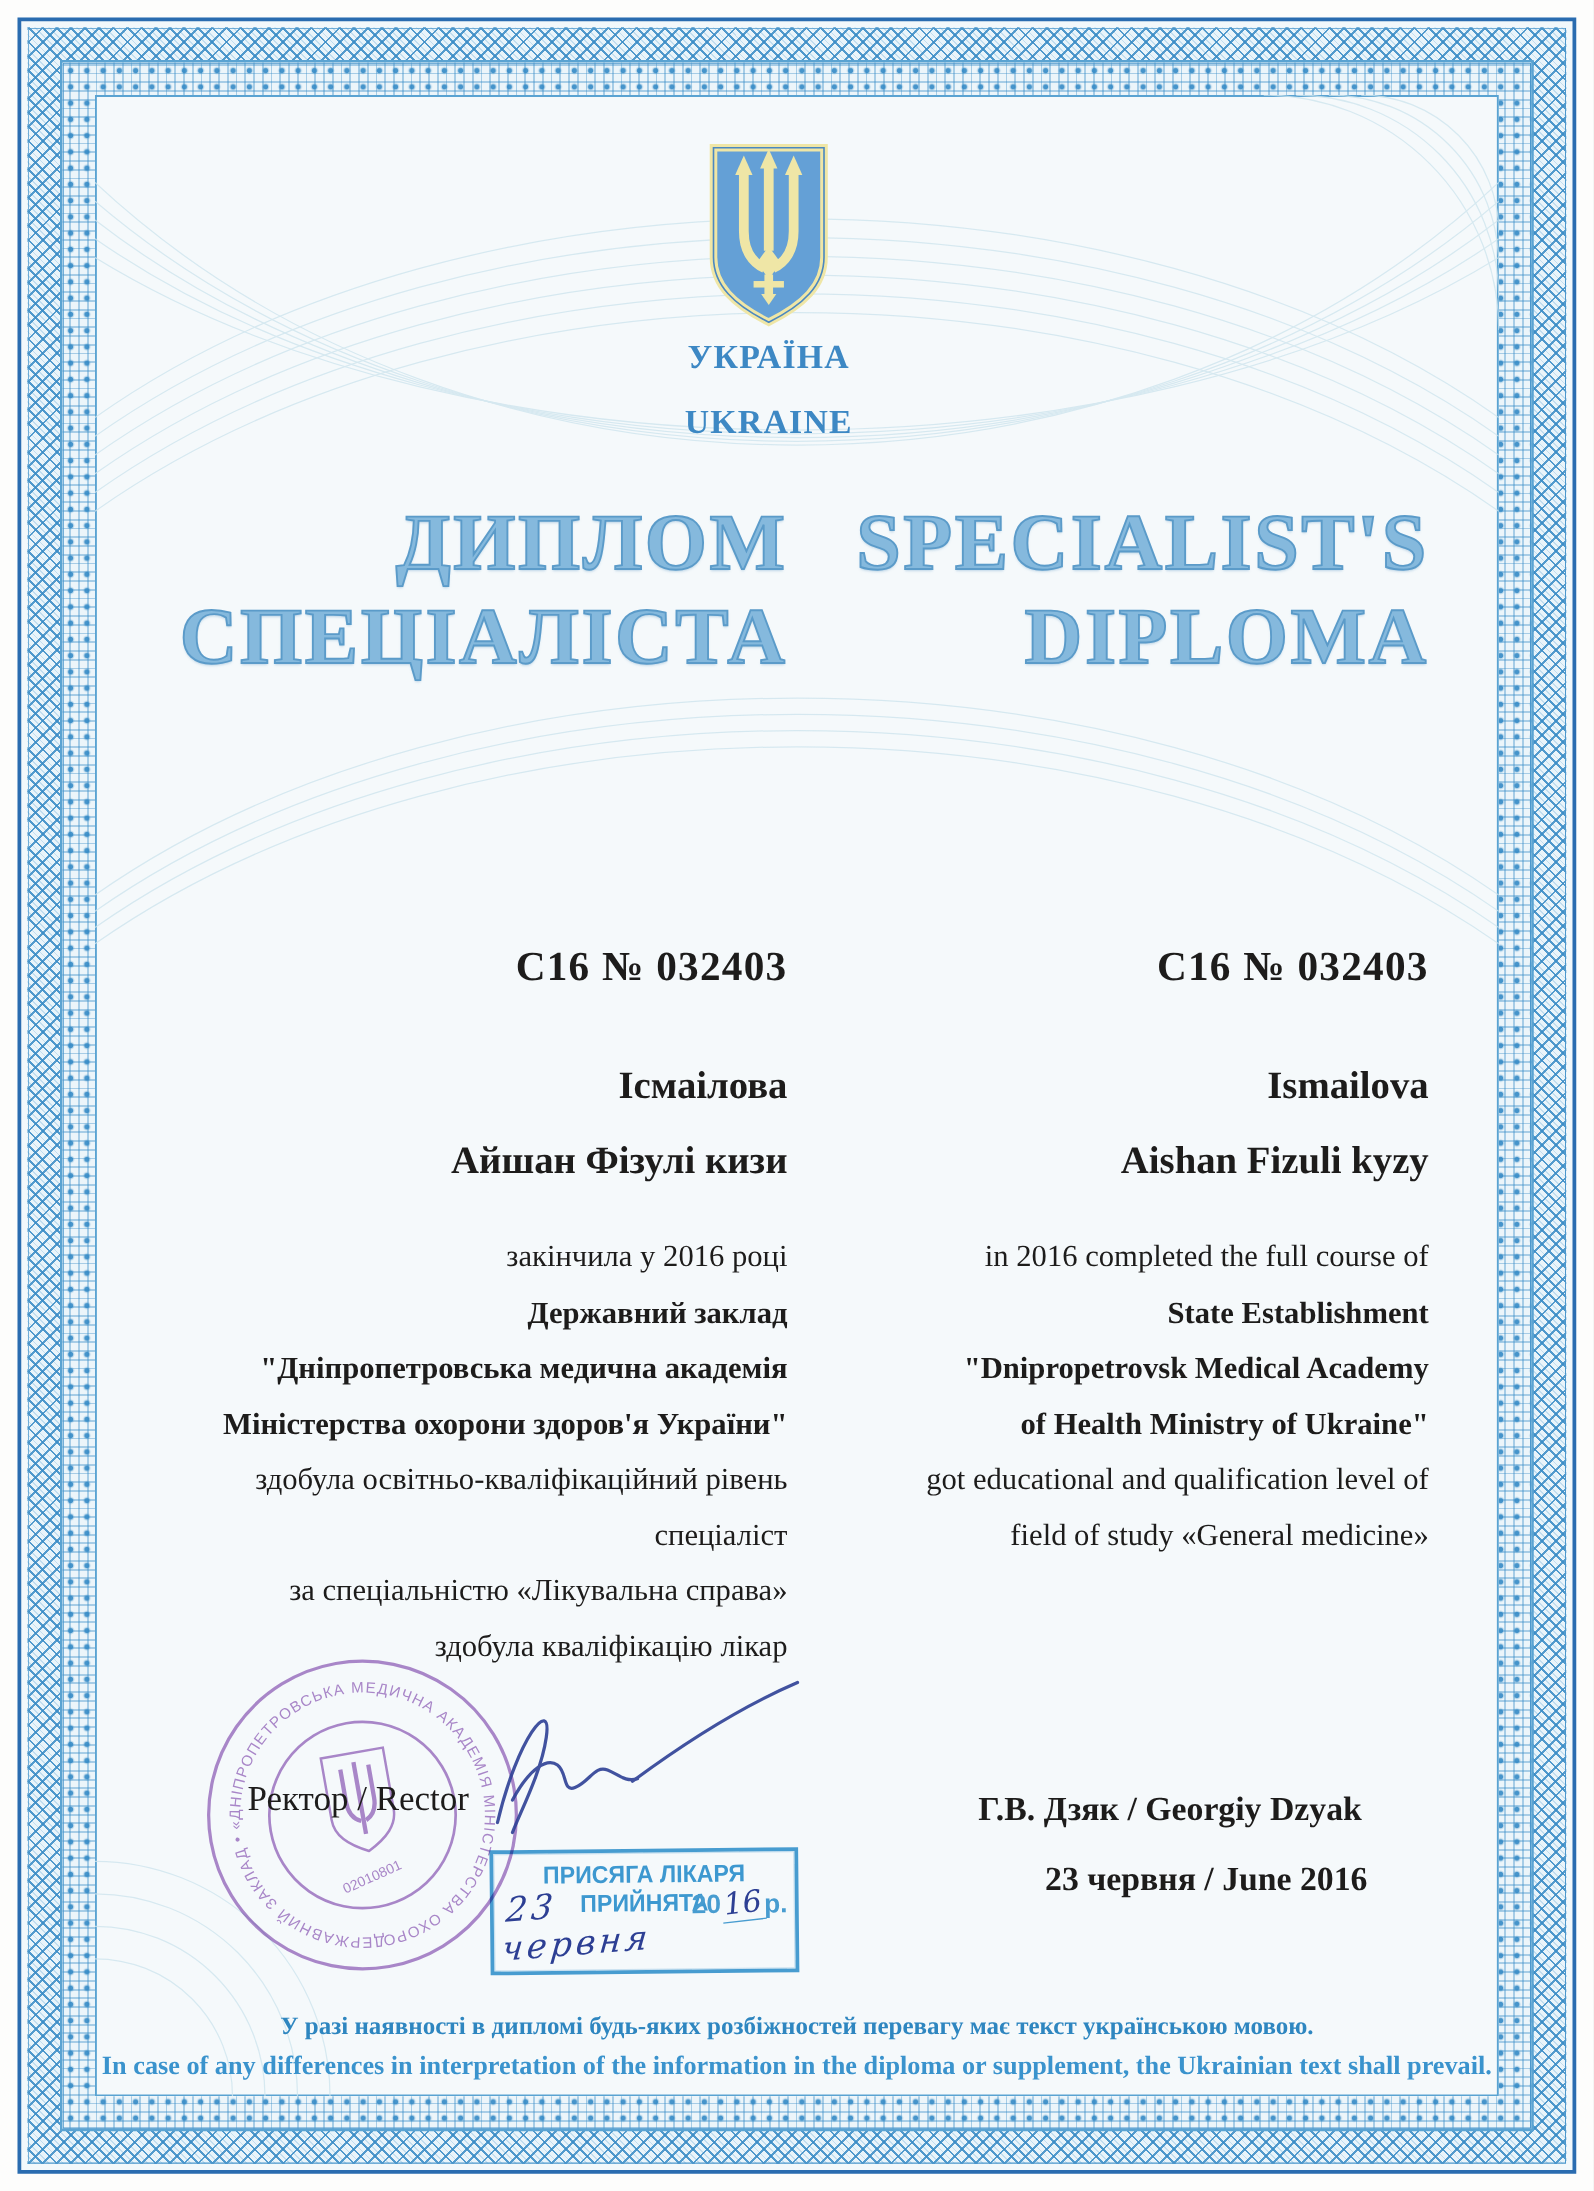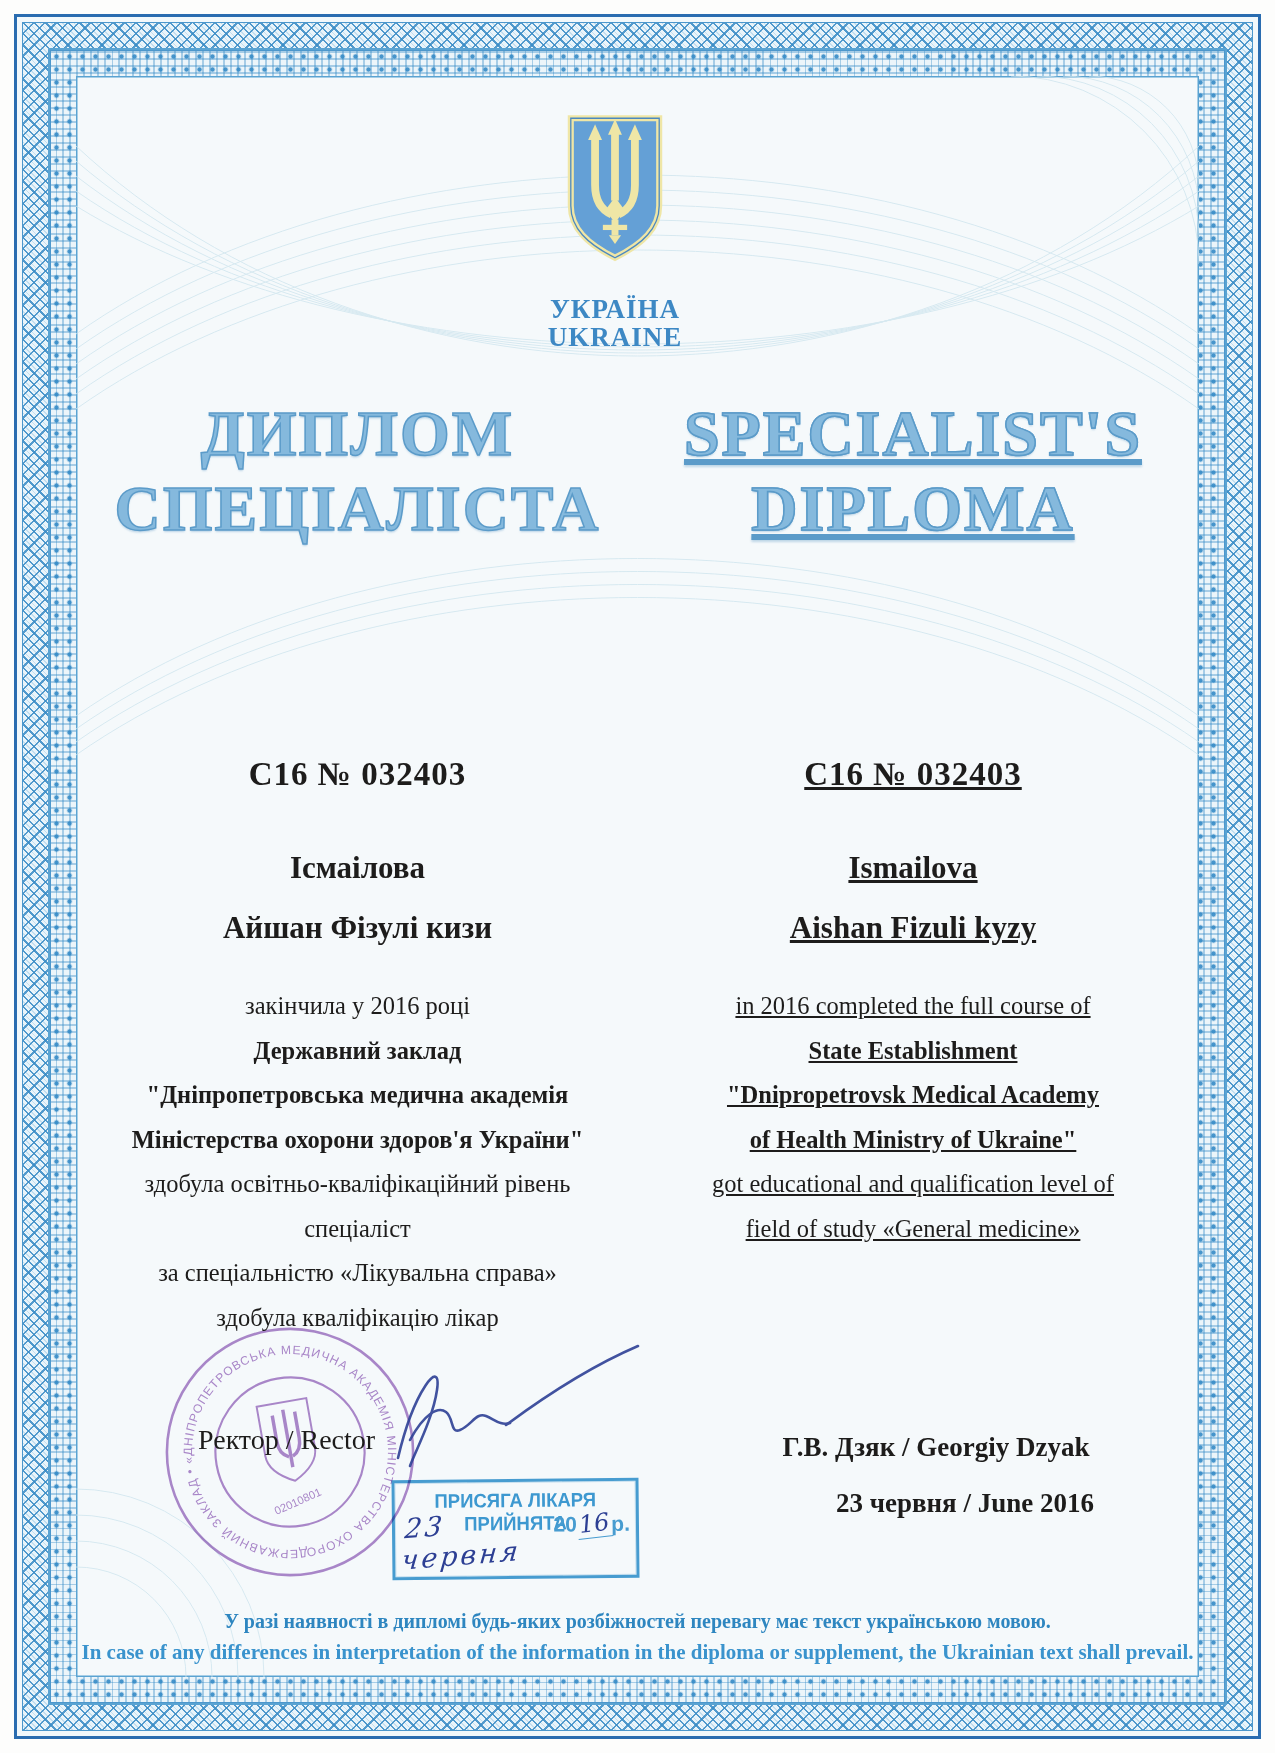--- a/index.html
+++ b/index.html
@@ -25,29 +25,29 @@
       repeating-linear-gradient(0deg, transparent 0 5.5px, rgba(52,138,198,.38) 5.5px 7px),
       #ecf5fa;
     box-shadow: inset 0 0 0 1px #4c97cc, 0 0 0 2px #5aa3d2;
   }
   .content-area{position:absolute; inset:76px; background:#f5f9fb;
     box-shadow: inset 0 0 0 1.5px #5aa3d2;}
   .guilloche{position:absolute; inset:0; width:100%; height:100%;}
 
   
   .abs{position:absolute;}
-  .center{text-align:center;}
+  .center{text-align:right;}
   .col-uk{left:85px; width:545px;}
-  .col-en{left:648px; width:530px;text-decoration:underline;}
+  .col-en{left:613px; width:530px;}
 
   
   .emblem{left:563px; top:110px; width:104px; height:156px;}
   .country{left:465px; width:300px; text-align:center; font-weight:bold;
     color:#3d88c4; font-size:27px; letter-spacing:1px;}
-  .country-uk{top:294px;}
+  .country-uk{top:270px;}
   .country-en{top:322px;}
 
   .big-title{font-weight:bold; font-size:64px; line-height:75px; letter-spacing:2px;
     color:#85b9dd; -webkit-text-stroke:1.5px #5b9bc9;
     text-shadow:0 2px 2px rgba(90,150,195,.35); }
   .title-uk{top:396px;}
   .title-en{top:396px;}
 
   
   .serial{top:756px; font-weight:bold; font-size:33px; letter-spacing:1px;}

